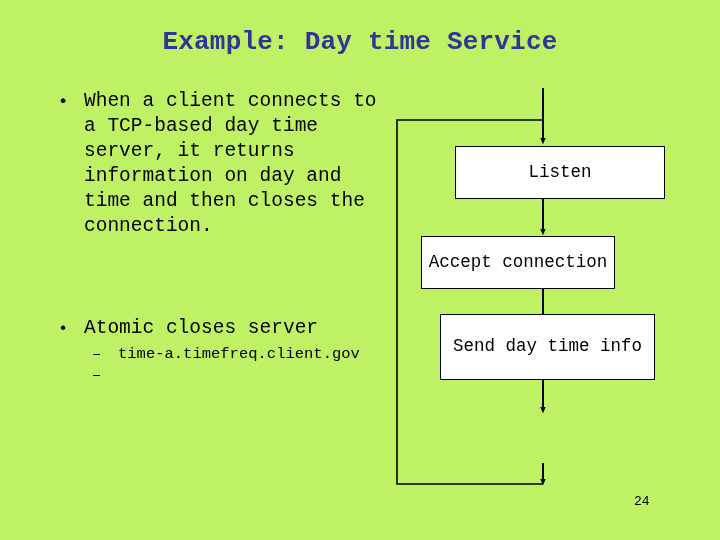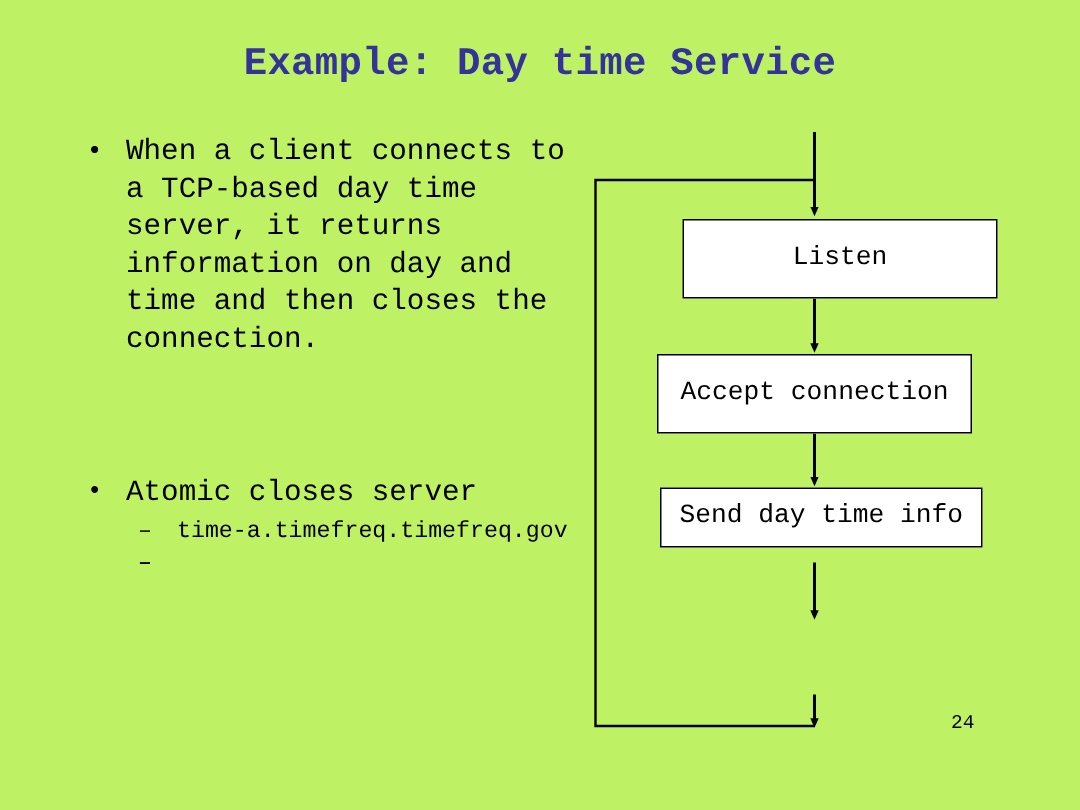--- a/index.html
+++ b/index.html
@@ -99,21 +99,21 @@
     font-size: 17.5px;
     line-height: 1.1;
     color: #000000;
     box-sizing: border-box;
   }
 
   
   #page-number {
     position: absolute;
     left: 634px;
-    top: 474px;
+    top: 494px;
     font-size: 13px;
     color: #000000;
   }
 </style>
 </head>
 <body>
 
 <div id="slide">
 
   <div id="slide-title">Example: Day time Service</div>
@@ -131,21 +131,21 @@
   </div>
 
   <div class="body-col" id="bullets-bottom">
     <ul class="lvl1">
       <li>
         <span class="mark">•</span>
         <span>Atomic closes server</span>
         <ul class="lvl2">
           <li>
             <span class="mark">–</span>
-            <span>time-a.timefreq.timefreq.gov</span>
+            <span>time-a.timefreq.client.gov</span>
           </li>
           <li>
             <span class="mark">–</span>
           </li>
           <li>
             <span class="mark">–</span>
           </li>
         </ul>
       </li>
     </ul>
@@ -168,24 +168,24 @@
 
     <line x1="543" y1="463" x2="543" y2="482" stroke="#000000" stroke-width="2" marker-end="url(#arrowhead)"></line>
 
     <polyline points="543,484 397,484 397,120 543,120" fill="none" stroke="#000000" stroke-width="1.6"></polyline>
   </svg>
 
   <div class="fc-box" style="left:438px; top:146px; width:210px; height:53px;margin-left:17px;">
     <span>Listen</span>
   </div>
 
-  <div class="fc-box" style="left:438px; top:236px; width:210px; height:53px;text-align:right;">
+  <div class="fc-box" style="left:421px; top:236px; width:194px; height:53px;text-align:right;">
     <span>Accept connection</span>
   </div>
 
-  <div class="fc-box" style="left:440px; top:325px; width:215px; height:40px;text-align:right;">
+  <div class="fc-box" style="left:440px; top:314px; width:215px; height:66px;text-align:right;">
     <span>Send day time info</span>
   </div>
 
 
   <div id="page-number">24</div>
 
 </div>
 
 </body></html>

